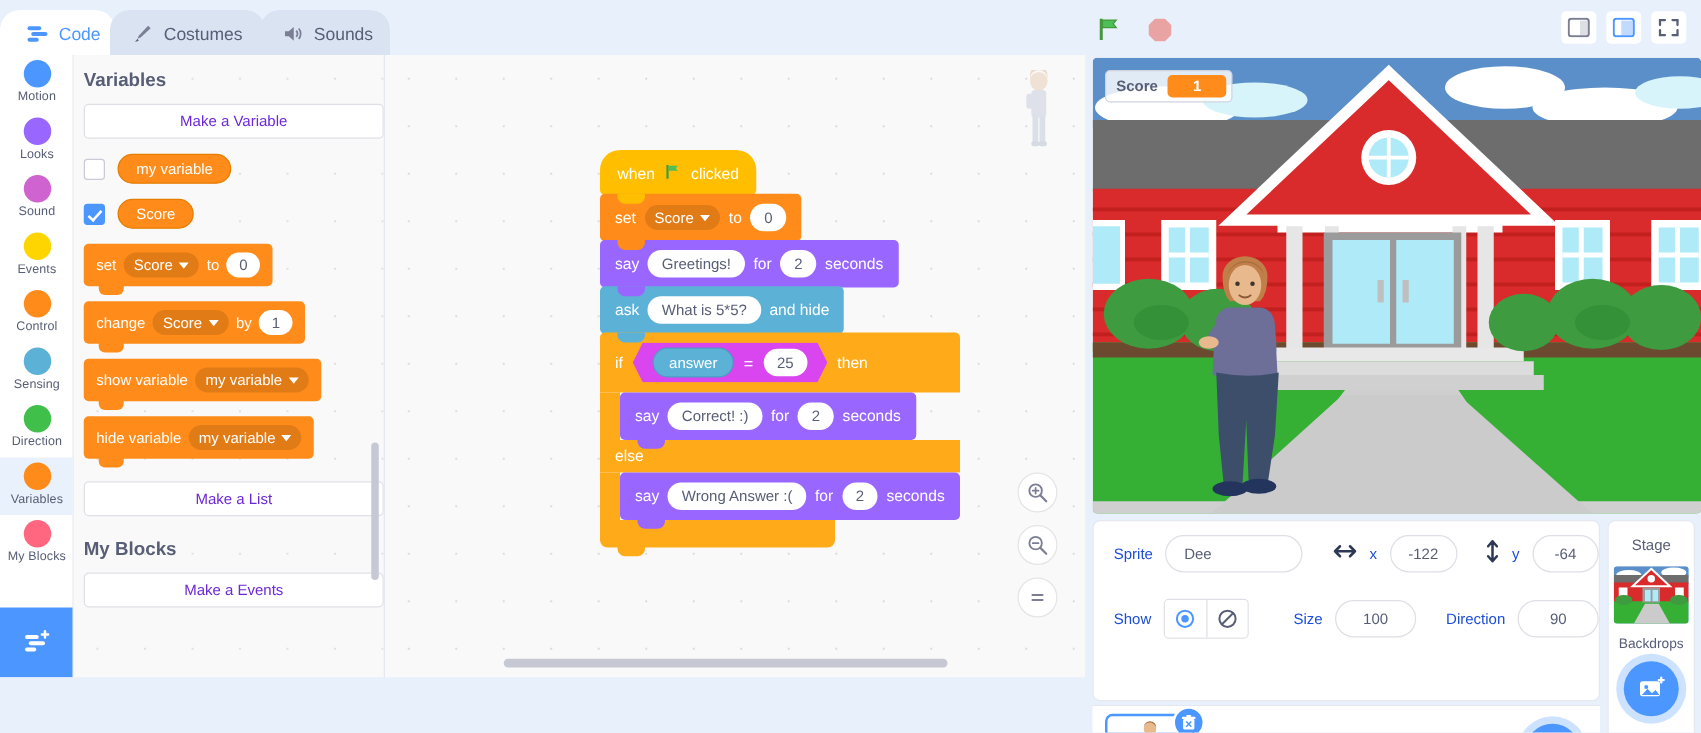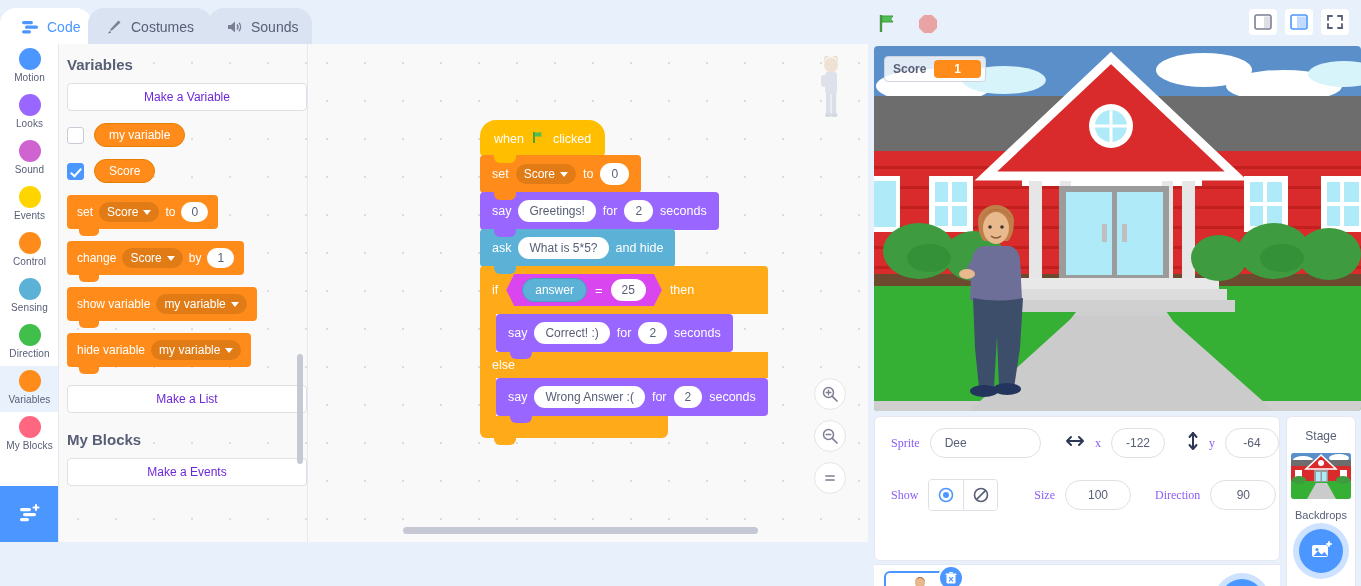--- a/index.html
+++ b/index.html
@@ -174,21 +174,21 @@
   }
   .monitor-name { font-size:12px; font-weight:bold; color:#575e75; }
   .monitor-val { background:#ff8c1a; color:#fff; font-size:12px; font-weight:bold; border-radius:4px; padding:2px 20px; }
 
   
   .spriteinfo {
     position:absolute; left:6px; top:372px; width:406px; height:145px;
     background:#fff; border-radius:6px; border:1px solid #e6e8f0;
   }
   .si-row { display:flex; align-items:center; height:52px; padding-left:16px; gap:10px; }
-  .si-label { font-size:12px; color:#8b5cf6;font-family:Liberation Serif, serif; }
+  .si-label { font-size:12px; color:#1d4ed8; }
   .si-input {
     border:1px solid #dfe0e6; border-radius:16px; height:30px;
     display:flex; align-items:center; padding:0 14px; font-size:12px; color:#575e75;
     background:#fff; cursor:text;
   }
   .si-name { width:125px; }
   .si-num { width:58px; justify-content:center; }
   .showtoggle { display:flex; border:1px solid #dfe0e6; border-radius:4px; overflow:hidden; }
   .showbtn { width:34px; height:30px; display:flex;align-items:center;justify-content:center; cursor:pointer; background:#fff;}
   .showbtn + .showbtn { border-left:1px solid #dfe0e6; }

